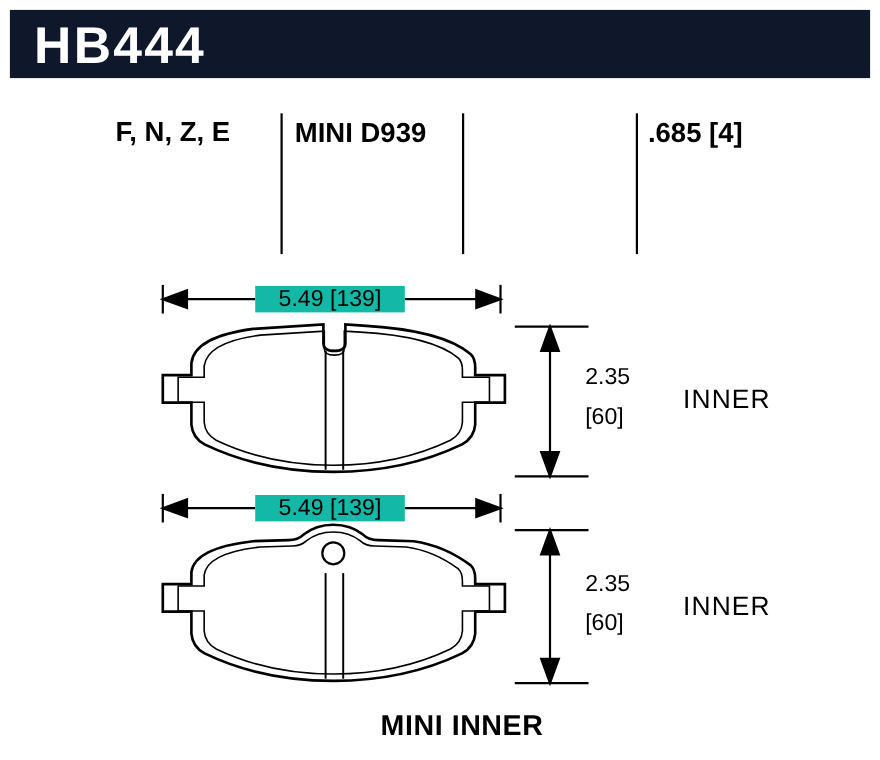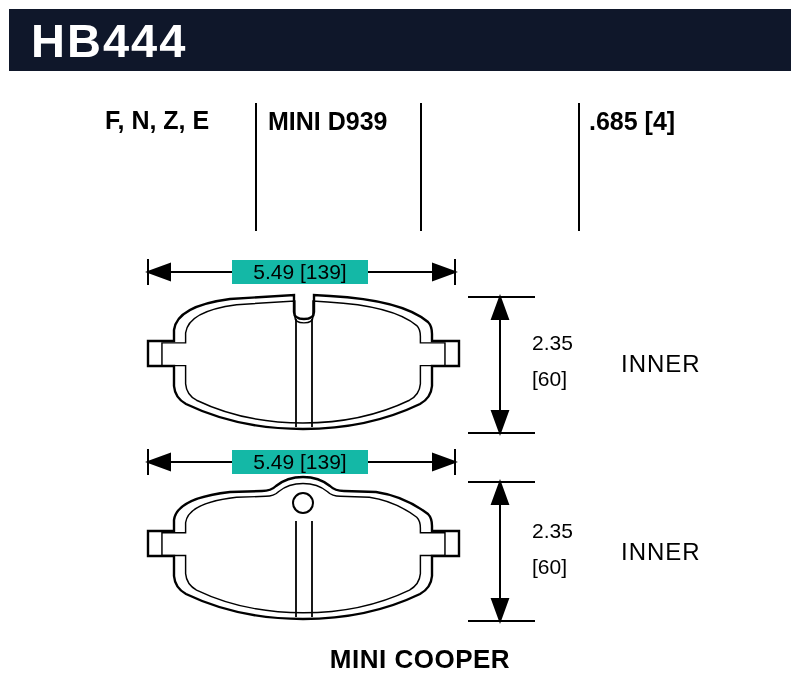--- a/index.html
+++ b/index.html
@@ -248,15 +248,15 @@
   <div class="dim-h dim-h1">5.49 [139]</div>
   <div class="dim-v dim-v1a">2.35</div>
   <div class="dim-v dim-v1b">[60]</div>
   <div class="side-label label-inner">INNER</div>
 
   <div class="dim-h dim-h2">5.49 [139]</div>
   <div class="dim-v dim-v2a">2.35</div>
   <div class="dim-v dim-v2b">[60]</div>
   <div class="side-label label-outer">INNER</div>
 
-  <div class="vehicle-name">MINI COOPER</div>
+  <div class="vehicle-name">MINI INNER</div>
 
 </div>
 
 </body></html>

